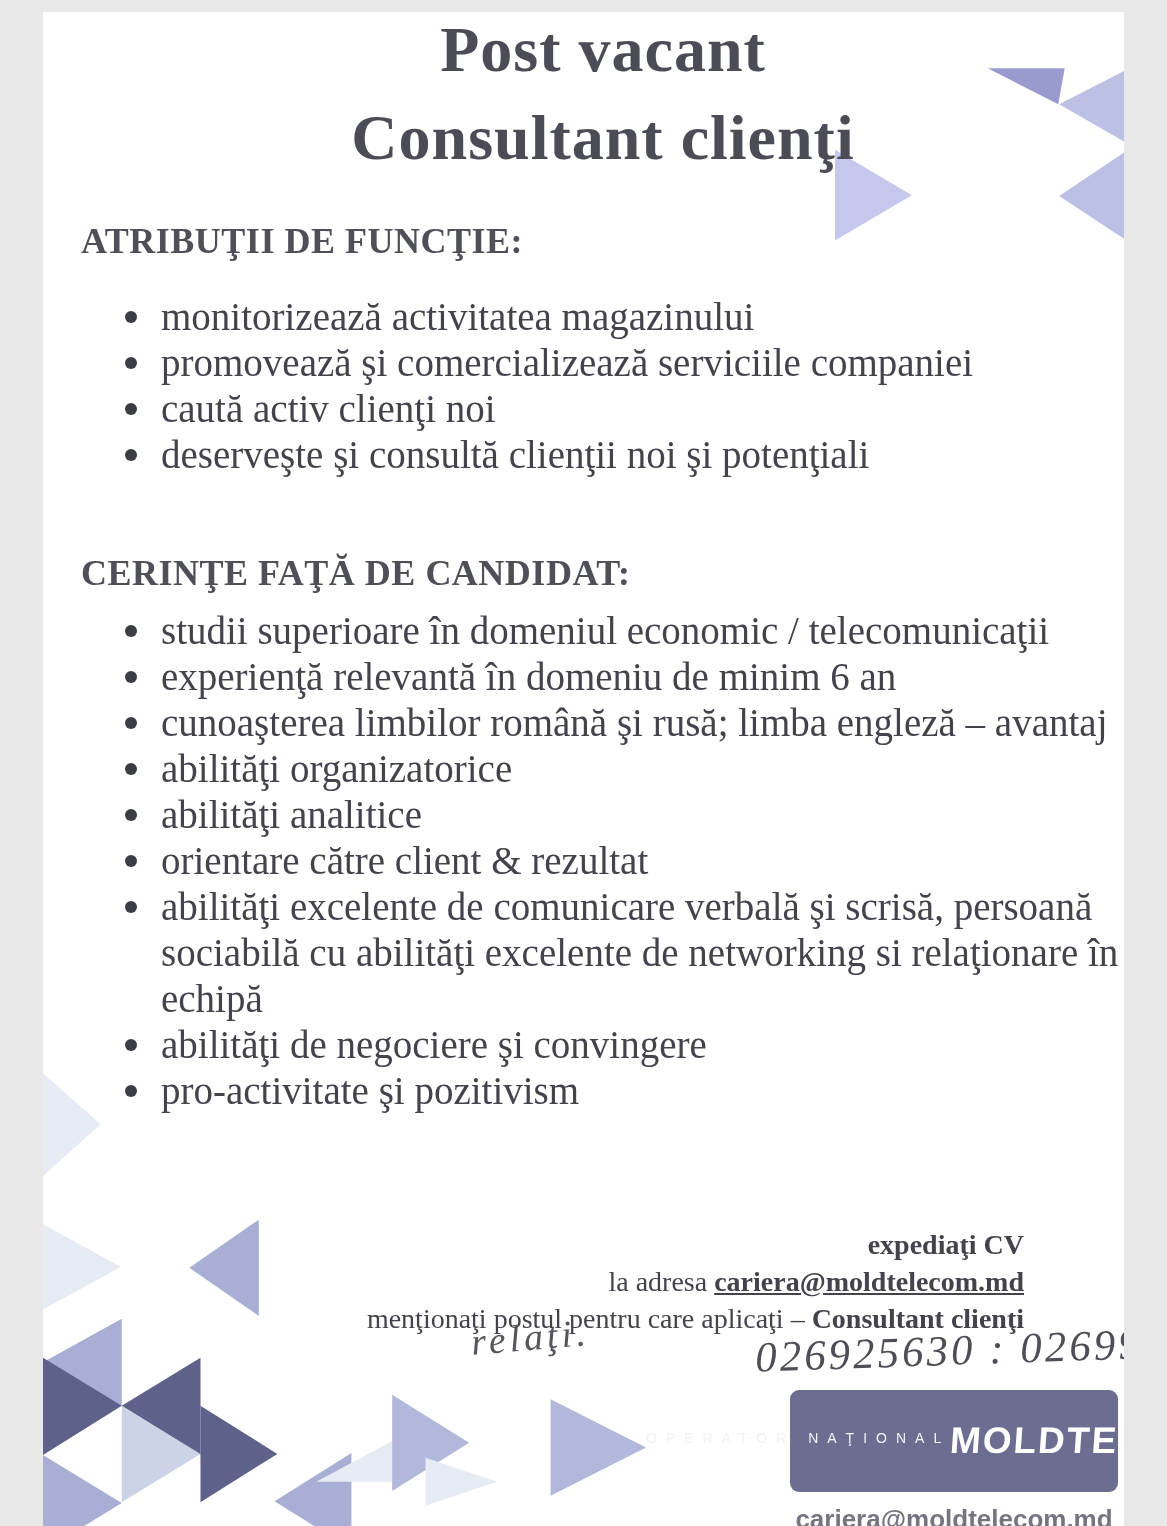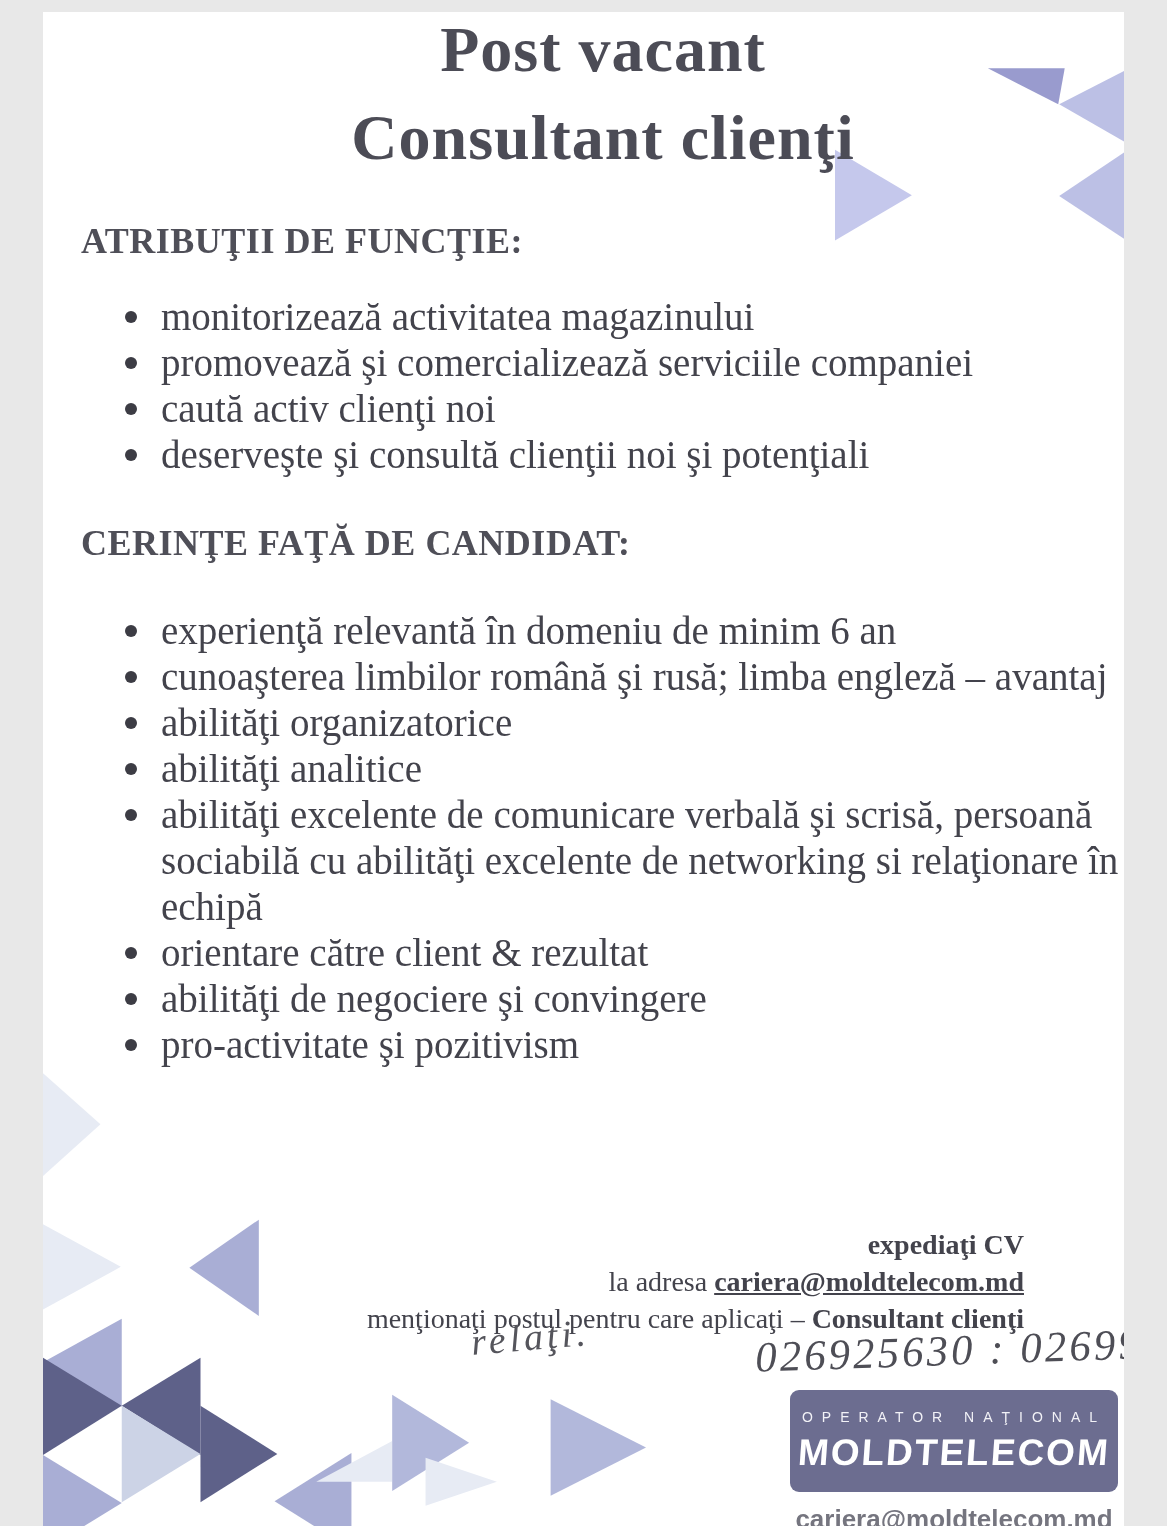--- a/index.html
+++ b/index.html
@@ -18,21 +18,21 @@
     text-align:center;
     font-size:64px;font-weight:bold;line-height:88px;
     color:#4c4c56;letter-spacing:1px;
   }
   .heading{
     position:absolute;left:38px;
     font-size:36px;font-weight:bold;letter-spacing:0.5px;
     color:#4f4f58;
   }
   .h1{top:208px;text-align:center;}
-  .h2{top:510px;}
+  .h2{top:540px;}
   ul.blist{
     position:absolute;left:78px;margin:0;padding:0;list-style:none;
     width:1010px;
   }
   .l1{top:282px;}
   .l2{top:596px;}
   ul.blist li{
     position:relative;
     padding-left:40px;
     font-size:39px;line-height:46px;
@@ -64,21 +64,21 @@
     font-style:italic;font-size:43px;color:#4e4e56;
     transform:rotate(-2deg);
     letter-spacing:3px;
     white-space:nowrap;
   }
   .logo{
     position:absolute;left:747px;top:1378px;
     width:328px;height:102px;
     background:#6c6d90;
     border-radius:9px;
-    display:flex;flex-direction:column;align-items:center;justify-content:center;
+    display:flex;align-items:center;justify-content:center;
     font-family:"Liberation Sans", sans-serif;
   }
   .logo .tagline{
     color:#f2f2f7;font-size:14px;letter-spacing:9px;
     margin-bottom:7px;white-space:nowrap;
   }
   .logo .brand{
     color:#ffffff;font-size:37px;font-weight:bold;letter-spacing:2px;
     transform:skewX(-4deg);
     white-space:nowrap;
@@ -128,26 +128,27 @@
   <div class="heading h1">ATRIBUŢII DE FUNCŢIE:</div>
   <ul class="blist l1">
     <li>monitorizează activitatea magazinului</li>
     <li>promovează şi comercializează serviciile companiei</li>
     <li>caută activ clienţi noi</li>
     <li>deserveşte şi consultă clienţii noi şi potenţiali</li>
   </ul>
 
   <div class="heading h2">CERINŢE FAŢĂ DE CANDIDAT:</div>
   <ul class="blist l2">
+    <li>studii superioare în domeniul economic / telecomunicaţii</li>
     <li>experienţă relevantă în domeniu de minim 6 an</li>
     <li>cunoaşterea limbilor română şi rusă; limba engleză – avantaj</li>
     <li>abilităţi organizatorice</li>
     <li>abilităţi analitice</li>
+    <li>orientare către client &amp; rezultat</li>
     <li>abilităţi excelente de comunicare verbală şi scrisă, persoană sociabilă cu abilităţi excelente de networking si relaţionare în echipă</li>
-    <li>orientare către client &amp; rezultat</li>
     <li>abilităţi de negociere şi convingere</li>
     <li>pro-activitate şi pozitivism</li>
   </ul>
 
   <div class="contact">
     <div class="b">expediaţi CV</div>
     <div><span>la adresa </span><span class="email">cariera@moldtelecom.md</span></div>
     <div><span>menţionaţi postul pentru care aplicaţi – </span><span class="b">Consultant clienţi</span></div>
   </div>
 

